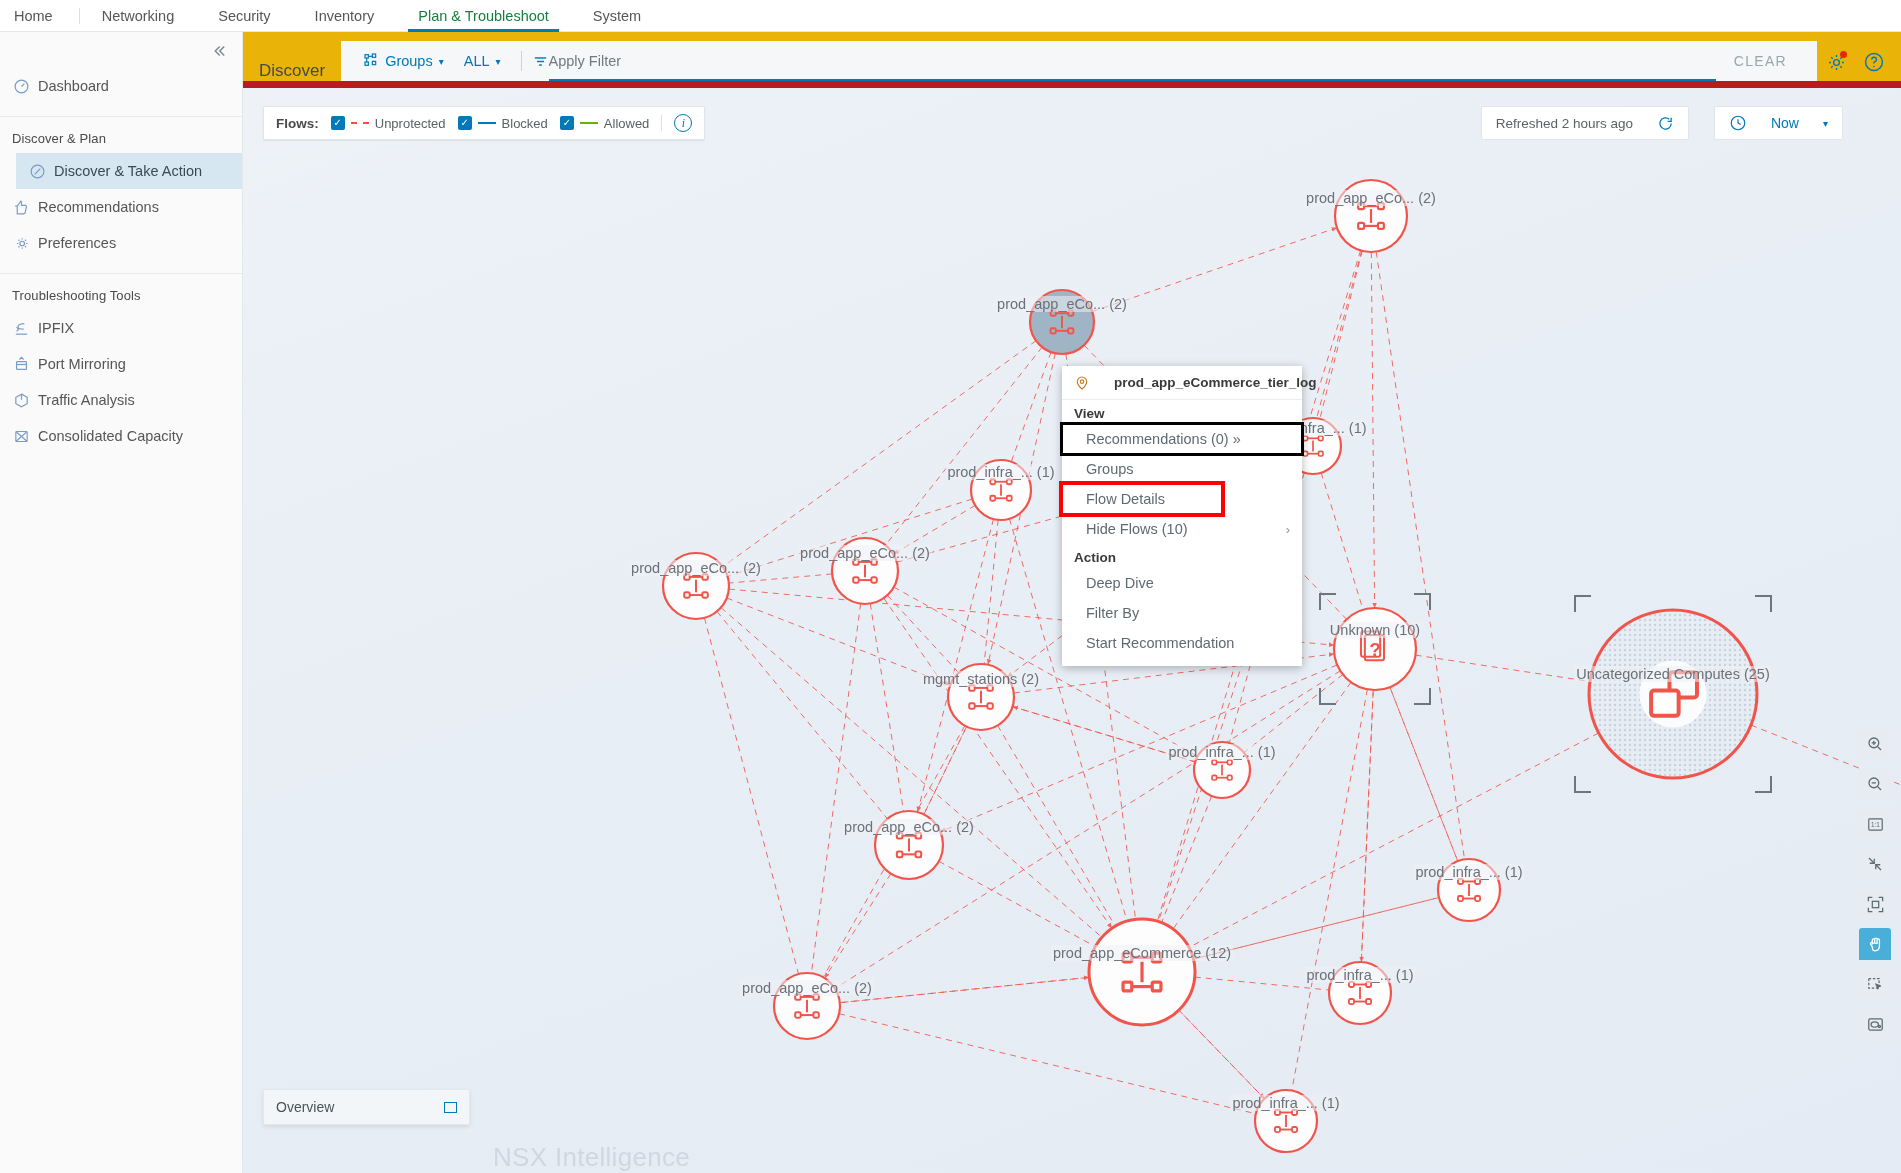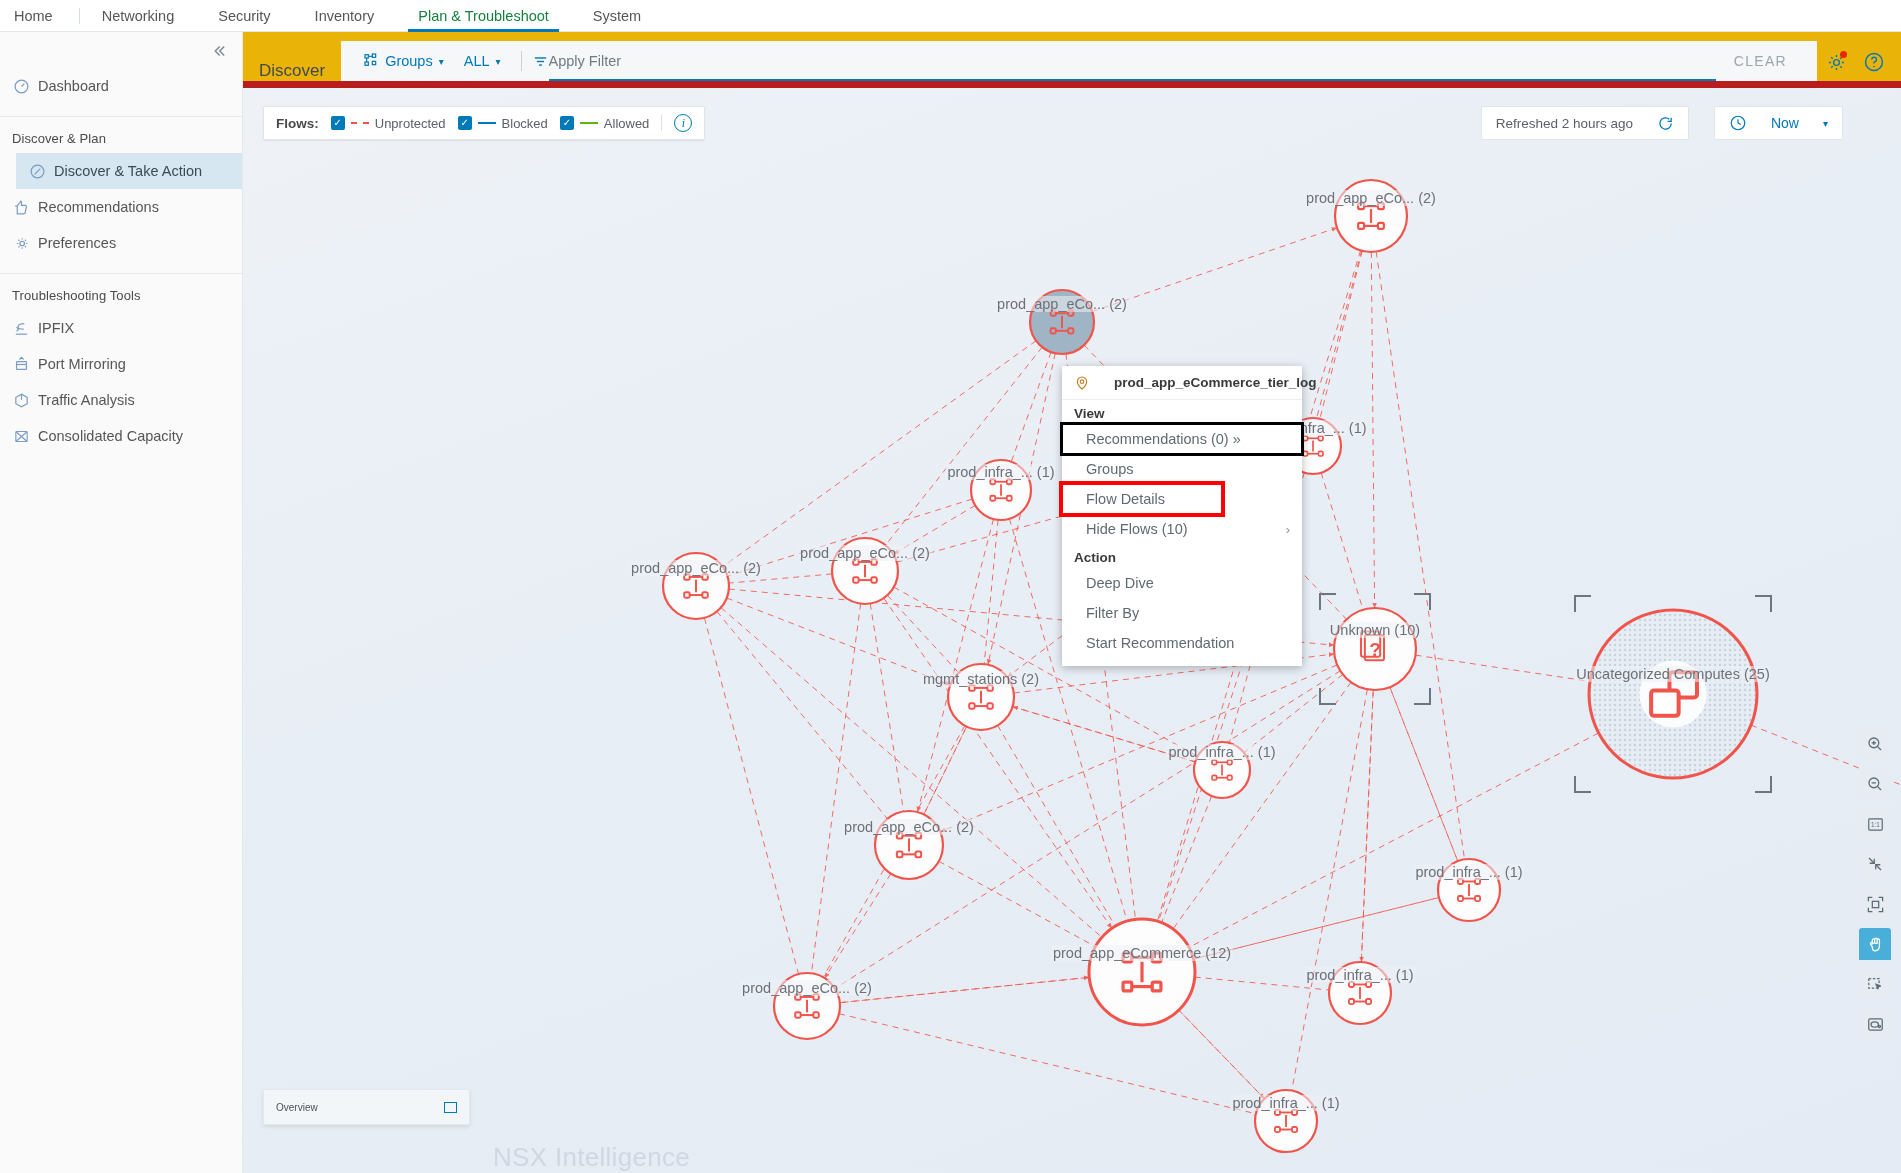--- a/index.html
+++ b/index.html
@@ -134,21 +134,21 @@
     background: #fff; border: 1px solid #dfe5e9; border-radius: 2px;
     display: flex; align-items: center; gap: 24px; padding: 0 14px;
     font-size: 14px; color: #0079b8; cursor: pointer; z-index: 40;
   }
   .overview-panel {
     position: absolute; left: 20px; bottom: 48px; width: 207px; height: 36px;
     background: #f3f6f8; border: 1px solid #e2e8ec; border-radius: 2px;
     display: flex; align-items: center; justify-content: space-between;
     padding: 0 12px; box-shadow: 0 2px 4px rgba(0,0,0,.09); z-index: 40;
   }
-  .overview-label { font-size: 10px; color: #4d5256; }
+  .overview-label { font-size: 14px; color: #4d5256; }
   .overview-sq { width: 13px; height: 11px; border: 1.8px solid #0079b8; cursor: pointer; }
   .watermark {
     position: absolute; left: 250px; bottom: 0;
     font-size: 26px; color: #cfd8e2; letter-spacing: .3px; user-select: none;
   }
 
   
   .vtools {
     position: absolute; right: 10px; top: 640px; display: flex;
     flex-direction: column; gap: 8px; z-index: 45;

